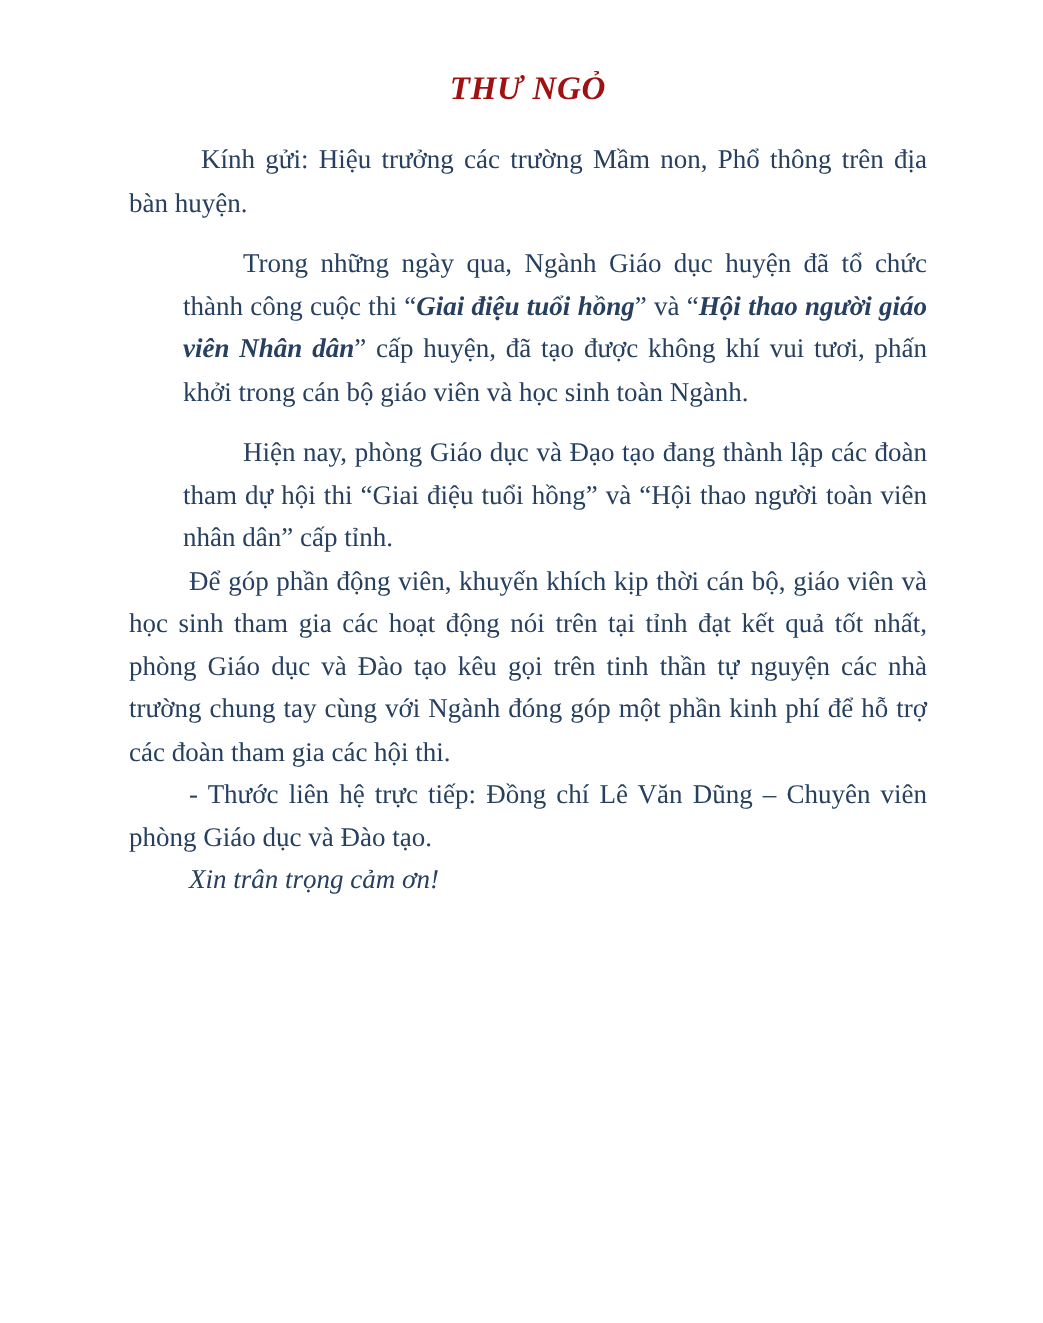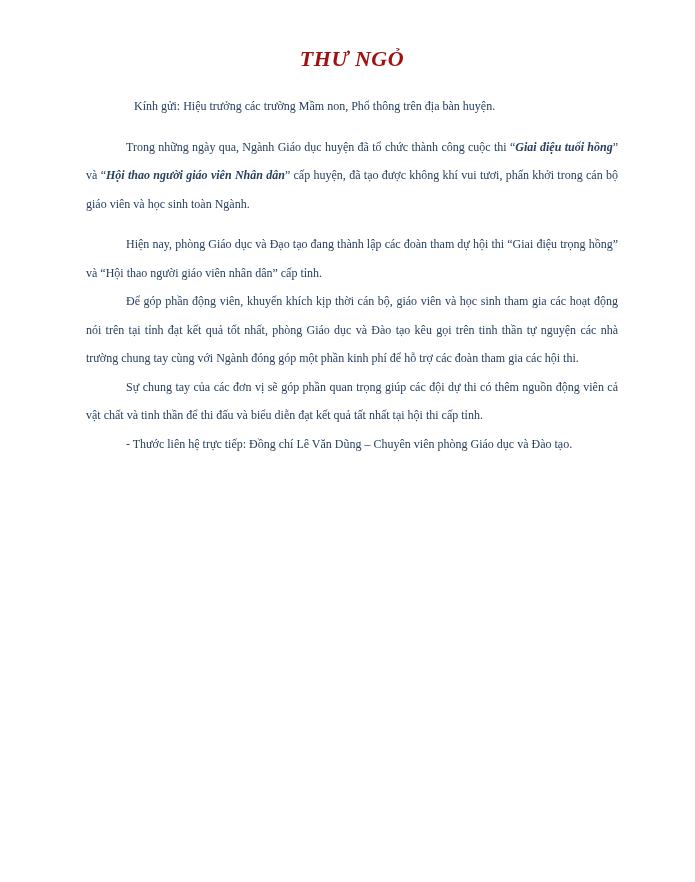--- a/index.html
+++ b/index.html
@@ -30,34 +30,34 @@
     font-size: 22px;
     font-weight: bold;
     font-style: italic;
     letter-spacing: 0.5px;
     color: #a01212;
     font-family: "Liberation Serif", "DejaVu Serif", serif;
   }
 
   .para {
     margin: 0;
-    font-size: 12px;
+    font-size: 18px;
     line-height: 28.5px;
     text-align: justify;
     text-justify: inter-word;
     color: #27405f;
   }
   .para.indent {
     text-indent: 40px;
   }
   .para.lead {
     text-indent: 48px;
   }
   .gap-lg { margin-top: 20px; }
-  .gap-md { margin-top: 12px; }
+  .gap-md { margin-top: 12px; margin-left: 36px; }
   .gap-sm { margin-top: 0; }
 
   .bi { font-weight: bold; font-style: italic; }
   .it { font-style: italic; }
 
   
   .sign-block {
     position: absolute;
     left: 382px;
     top: 793px;
@@ -98,31 +98,31 @@
 <div class="page">
 
   <div class="content">
 
     <h1 class="doc-title">THƯ NGỎ</h1>
 
     <p class="para lead gap-lg">Kính gửi: Hiệu trưởng các trường Mầm non, Phổ thông trên địa bàn huyện.</p>
 
     <p class="para indent gap-md"><span>Trong những ngày qua, Ngành Giáo dục huyện đã tổ chức thành công cuộc thi </span><span>“</span><span class="bi">Giai điệu tuổi hồng</span><span>”</span><span> và </span><span>“</span><span class="bi">Hội thao người giáo viên Nhân dân</span><span>”</span><span> cấp huyện, đã tạo được không khí vui tươi, phấn khởi trong cán bộ giáo viên và học sinh toàn Ngành.</span></p>
 
-    <p class="para indent gap-md">Hiện nay, phòng Giáo dục và Đạo tạo đang thành lập các đoàn tham dự hội thi “Giai điệu trọng hồng” và “Hội thao người giáo viên nhân dân” cấp tỉnh.</p>
+    <p class="para indent gap-md">Hiện nay, phòng Giáo dục và Đạo tạo đang thành lập các đoàn tham dự hội thi “Giai điệu tuổi hồng” và “Hội thao người toàn viên nhân dân” cấp tỉnh.</p>
 
     <p class="para indent gap-sm">Để góp phần động viên, khuyến khích kịp thời cán bộ, giáo viên và học sinh tham gia các hoạt động nói trên tại tỉnh đạt kết quả tốt nhất, phòng Giáo dục và Đào tạo kêu gọi trên tinh thần tự nguyện các nhà trường chung tay cùng với Ngành đóng góp một phần kinh phí để hỗ trợ các đoàn tham gia các hội thi.</p>
 
-    <p class="para indent gap-sm">Sự chung tay của các đơn vị sẽ góp phần quan trọng giúp các đội dự thi có thêm nguồn động viên cả vật chất và tinh thần để thi đấu và biểu diễn đạt kết quả tất nhất tại hội thi cấp tỉnh.</p>
 
 
 
     <p class="para indent gap-sm">- Thước liên hệ trực tiếp: Đồng chí Lê Văn Dũng – Chuyên viên phòng Giáo dục và Đào tạo.</p>
 
 
+    <p class="para indent gap-sm it">Xin trân trọng cảm ơn!</p>
 
   </div>
 
   <div class="sign-block">
     <div class="sign-title">TRƯỞNG PHÒNG</div>
 
     <div class="sign-mark">
       <svg viewBox="0 0 360 78" xmlns="http://www.w3.org/2000/svg" aria-hidden="true">
         <g fill="none" stroke="#56708f" stroke-linecap="round" stroke-linejoin="round">
           <path d="M78 52 C 60 34, 84 24, 110 28 C 138 32, 158 44, 168 56 C 160 40, 168 26, 186 18 C 206 9, 232 6, 248 11 C 240 16, 236 22, 244 25 C 256 28, 282 33, 306 41 C 326 48, 340 53, 352 56" stroke-width="1.9"></path>

